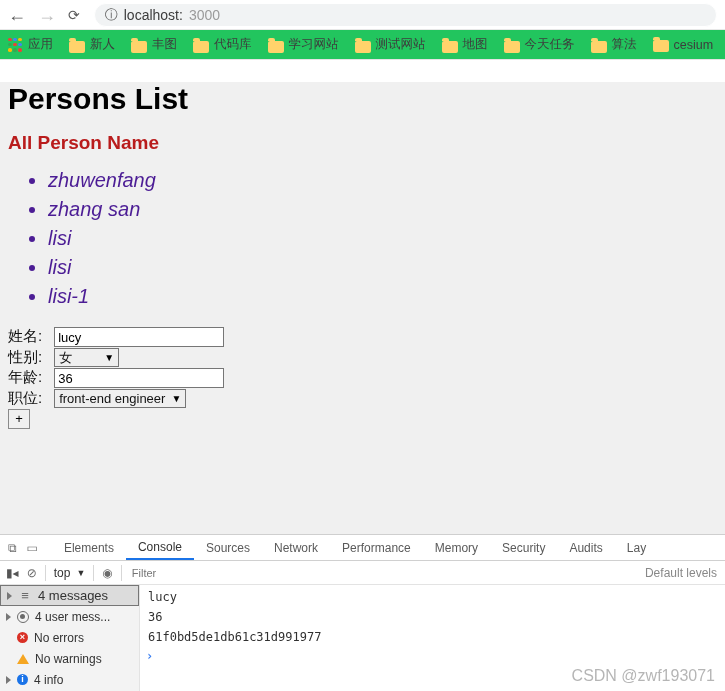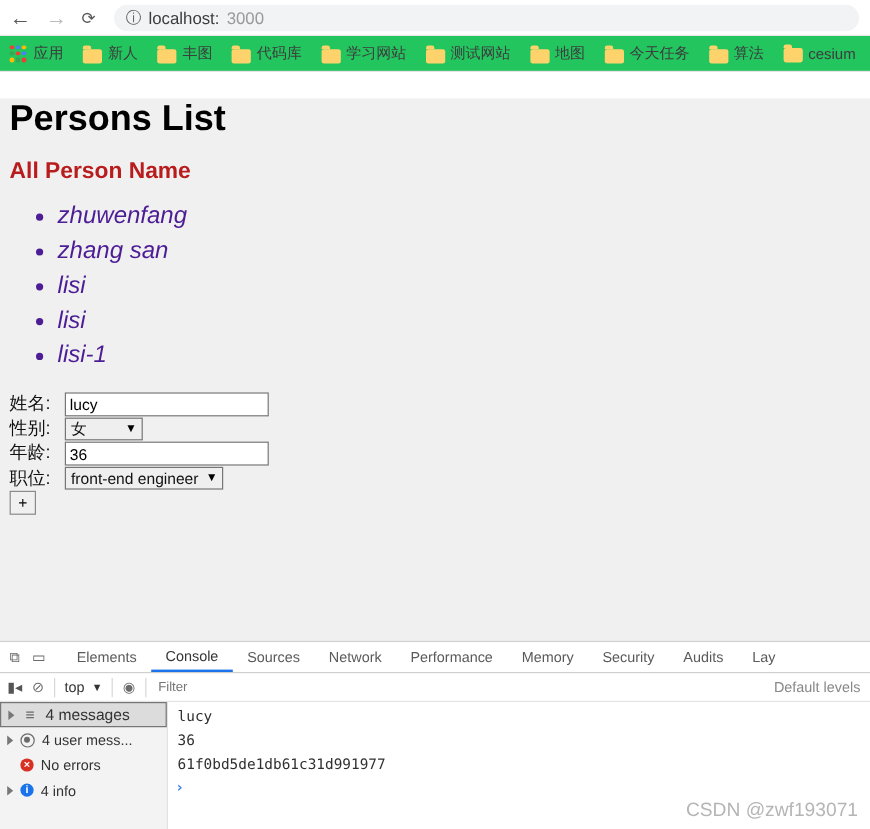--- a/index.html
+++ b/index.html
@@ -215,20 +215,25 @@
         <span class="tri"></span>
         <span class="ico-user"></span>
         <span>4 user mess...</span>
       </div>
       <div class="dt-side-row">
         <span style="width:5px"></span>
         <span class="ico-err">×</span>
         <span>No errors</span>
       </div>
       <div class="dt-side-row">
+        <span style="width:5px"></span>
+        <span class="ico-warn"></span>
+        <span>No warnings</span>
+      </div>
+      <div class="dt-side-row">
         <span class="tri"></span>
         <span class="ico-info">i</span>
         <span>4 info</span>
       </div>
     </div>
     <div class="dt-console">
       <div class="dt-line">lucy</div>
       <div class="dt-line">36</div>
       <div class="dt-line">61f0bd5de1db61c31d991977</div>
       <div class="dt-prompt">

